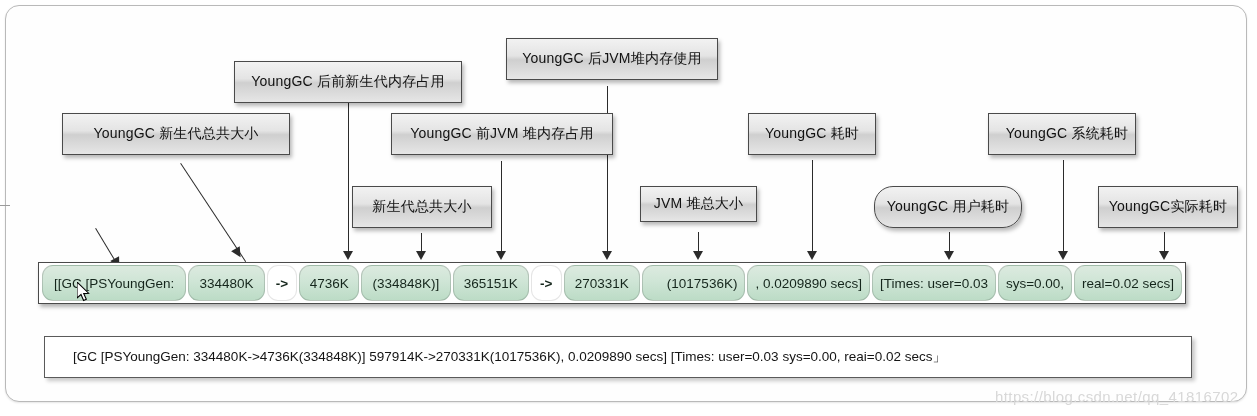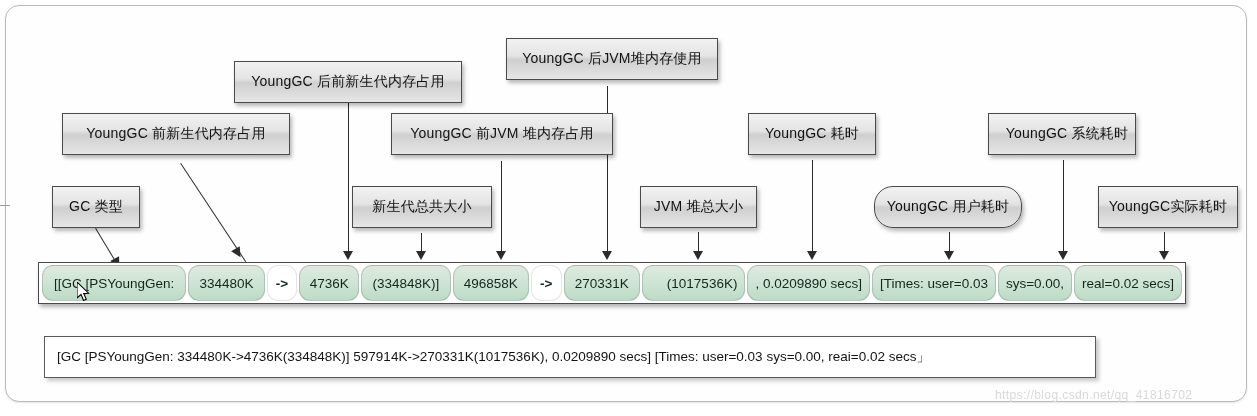--- a/index.html
+++ b/index.html
@@ -73,33 +73,33 @@
     border:1px solid rgba(0,0,0,.15);
     margin:0 1px;
   }
   .tok.white{
     background:#ffffff;
     border:1px solid rgba(0,0,0,.10);
     font-weight:bold;
   }
   
   .fullbox{
-    position:absolute;left:44px;top:336px;width:1052px;height:42px;
+    position:absolute;left:44px;top:336px;width:1148px;height:42px;
     border:1px solid #5a5a5a;background:#ffffff;
     box-shadow:3px 3px 4px rgba(0,0,0,.22);
     display:flex;align-items:center;
-    padding-left:12px;
+    padding-left:28px;
     box-sizing:border-box;
     font-size:13.5px;color:#141414;
     white-space:nowrap;
   }
   
   .watermark{
     position:absolute;left:995px;top:388px;
-    color:#d8d8d8;font-size:12px;letter-spacing:.4px;
+    color:#d8d8d8;font-size:15px;letter-spacing:.4px;
     user-select:none;
   }
   
   .cursor{
     position:absolute;left:77px;top:282px;width:14px;height:20px;
   }
 </style>
 </head>
 <body>
 
@@ -134,45 +134,42 @@
 
   <div class="conn" style="left:949px;top:232px;height:21px;"></div>
   <div class="arrow" style="left:944px;top:251px;"></div>
 
   <div class="conn" style="left:1063px;top:160px;height:93px;"></div>
   <div class="arrow" style="left:1058px;top:251px;"></div>
 
   <div class="conn" style="left:1164px;top:232px;height:21px;"></div>
   <div class="arrow" style="left:1159px;top:251px;"></div>
 
-  <div class="callout" style="left:52px;top:186px;width:88px;height:42px;">
-    <span>GC 类型</span>
-  </div>
 
   <div class="callout" style="left:62px;top:113px;width:228px;height:42px;">
-    <span>YoungGC 前新生代内存占用</span>
+    <span>YoungGC 新生代总共大小</span>
   </div>
 
   <div class="callout" style="left:234px;top:38px;width:228px;height:42px;margin-top:23px;">
     <span>YoungGC 后前新生代内存占用</span>
   </div>
 
   <div class="callout" style="left:352px;top:186px;width:140px;height:42px;text-align:right;">
     <span>新生代总共大小</span>
   </div>
 
   <div class="callout" style="left:391px;top:113px;width:222px;height:42px;">
     <span>YoungGC 前JVM 堆内存占用</span>
   </div>
 
   <div class="callout" style="left:506px;top:38px;width:212px;height:42px;">
     <span>YoungGC 后JVM堆内存使用</span>
   </div>
 
-  <div class="callout" style="left:640px;top:186px;width:117px;height:42px;">
+  <div class="callout" style="left:640px;top:186px;width:117px;height:36px;">
     <span>JVM 堆总大小</span>
   </div>
 
   <div class="callout" style="left:748px;top:113px;width:128px;height:42px;">
     <span>YoungGC 耗时</span>
   </div>
 
   <div class="callout" style="left:874px;top:186px;width:148px;height:42px;border-radius:19px;">
     <span>YoungGC 用户耗时</span>
   </div>
@@ -195,21 +192,21 @@
     <div class="tok white" style="width:33px;">
         <span>-&gt;</span>
       </div>
     <div class="tok" style="width:67px;">
         <span>4736K</span>
       </div>
     <div class="tok" style="width:101px;">
         <span>(334848K)]</span>
       </div>
     <div class="tok" style="width:86px;">
-        <span>496858K</span>
+        <span>365151K</span>
       </div>
     <div class="tok white" style="width:33px;">
         <span>-&gt;</span>
       </div>
     <div class="tok" style="width:86px;">
         <span>270331K</span>
       </div>
     <div class="tok" style="width:104px;padding-left:24px;">
         <span>(1017536K)</span>
       </div>

